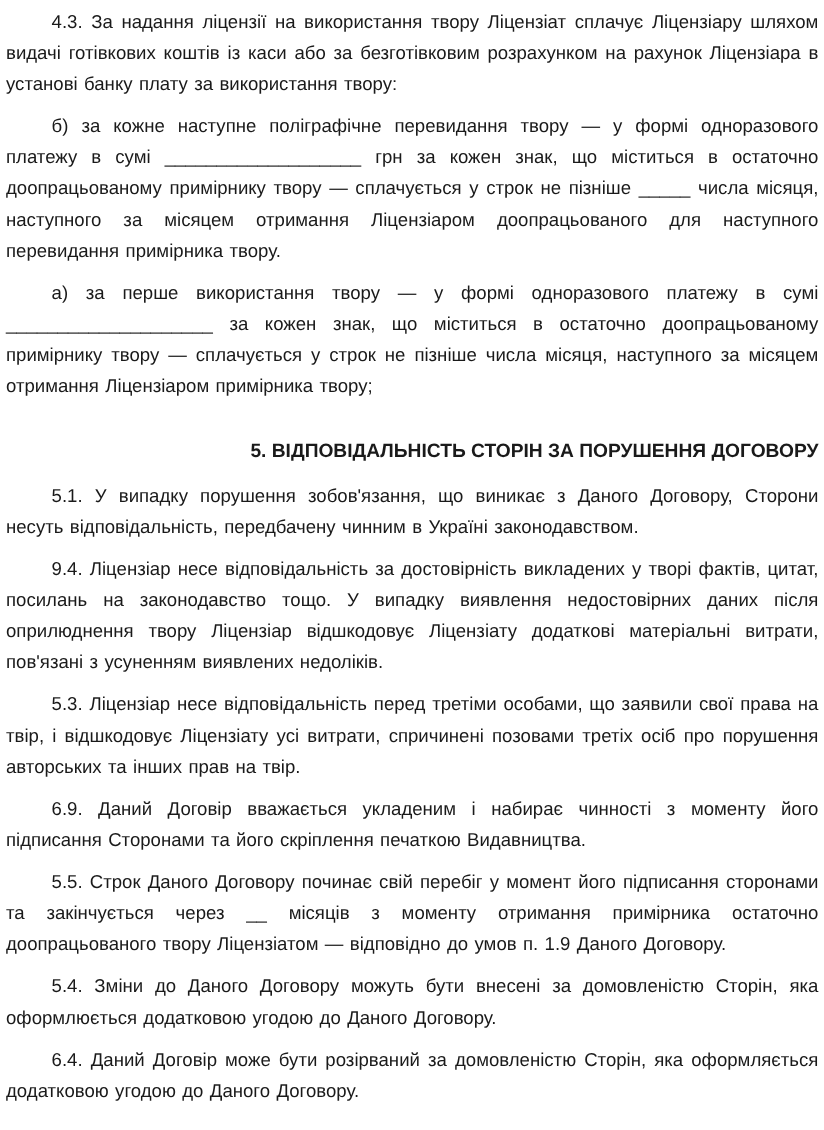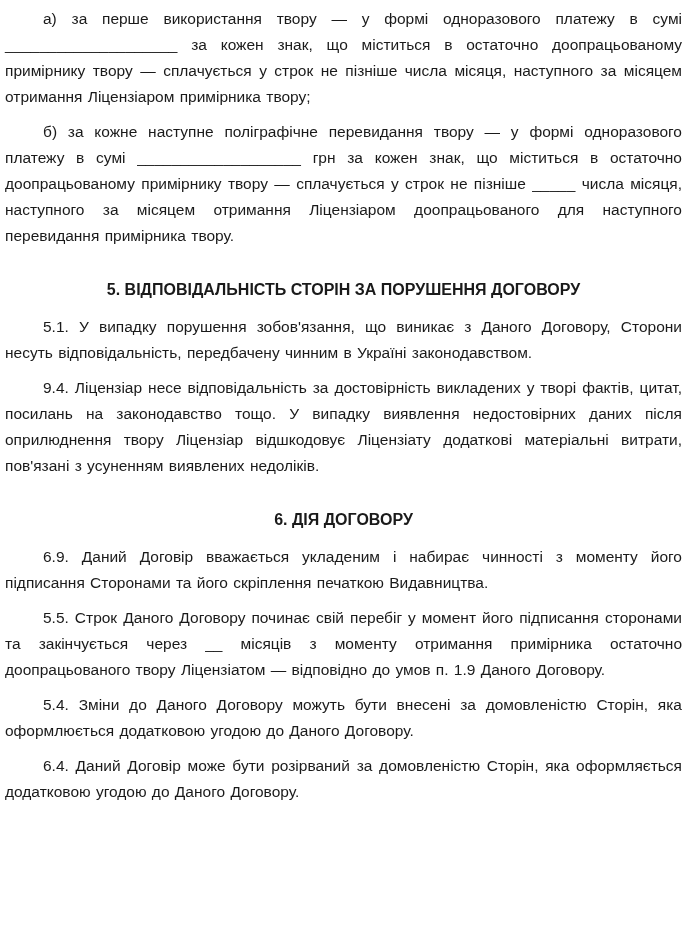--- a/index.html
+++ b/index.html
@@ -26,34 +26,35 @@
     line-height: 26px;
     text-align: justify;
     text-indent: 38px;
     margin: 0 0 9px 0;
     word-spacing: 1px;
   }
   .heading {
     font-size: 16px;
     line-height: 22px;
     font-weight: bold;
-    text-align: center;
+    text-align: right;
     text-indent: 0;
     margin: 30px 0 13px 0;
   }
 </style>
 </head>
 <body>
 
 <div class="page">
   <article id="doc-body">
+      <p class="para">4.3. За надання ліцензії на використання твору Ліцензіат сплачує Ліцензіару шляхом видачі готівкових коштів із каси або за безготівковим розрахунком на рахунок Ліцензіара в установі банку плату за використання твору:</p>
+      <p class="para">б) за кожне наступне поліграфічне перевидання твору — у формі одноразового платежу в сумі ___________________ грн за кожен знак, що міститься в остаточно доопрацьованому примірнику твору — сплачується у строк не пізніше _____ числа місяця, наступного за місяцем отримання Ліцензіаром доопрацьованого для наступного перевидання примірника твору.</p>
       <p class="para">а) за перше використання твору — у формі одноразового платежу в сумі ____________________ за кожен знак, що міститься в остаточно доопрацьованому примірнику твору — сплачується у строк не пізніше числа місяця, наступного за місяцем отримання Ліцензіаром примірника твору;</p>
-      <p class="para">б) за кожне наступне поліграфічне перевидання твору — у формі одноразового платежу в сумі ___________________ грн за кожен знак, що міститься в остаточно доопрацьованому примірнику твору — сплачується у строк не пізніше _____ числа місяця, наступного за місяцем отримання Ліцензіаром доопрацьованого для наступного перевидання примірника твору.</p>
       <h2 class="heading">5. ВІДПОВІДАЛЬНІСТЬ СТОРІН ЗА ПОРУШЕННЯ ДОГОВОРУ</h2>
       <p class="para">5.1. У випадку порушення зобов'язання, що виникає з Даного Договору, Сторони несуть відповідальність, передбачену чинним в Україні законодавством.</p>
       <p class="para">9.4. Ліцензіар несе відповідальність за достовірність викладених у творі фактів, цитат, посилань на законодавство тощо. У випадку виявлення недостовірних даних після оприлюднення твору Ліцензіар відшкодовує Ліцензіату додаткові матеріальні витрати, пов'язані з усуненням виявлених недоліків.</p>
-      <h2 class="heading">6. ДІЯ ДОГОВОРУ</h2>
+      <p class="para">5.3. Ліцензіар несе відповідальність перед третіми особами, що заявили свої права на твір, і відшкодовує Ліцензіату усі витрати, спричинені позовами третіх осіб про порушення авторських та інших прав на твір.</p>
       <p class="para">6.9. Даний Договір вважається укладеним і набирає чинності з моменту його підписання Сторонами та його скріплення печаткою Видавництва.</p>
       <p class="para">5.5. Строк Даного Договору починає свій перебіг у момент його підписання сторонами та закінчується через __ місяців з моменту отримання примірника остаточно доопрацьованого твору Ліцензіатом — відповідно до умов п. 1.9 Даного Договору.</p>
       <p class="para">5.4. Зміни до Даного Договору можуть бути внесені за домовленістю Сторін, яка оформлюється додатковою угодою до Даного Договору.</p>
       <p class="para">6.4. Даний Договір може бути розірваний за домовленістю Сторін, яка оформляється додатковою угодою до Даного Договору.</p>
     </article>
 </div>
 
 </body></html>

